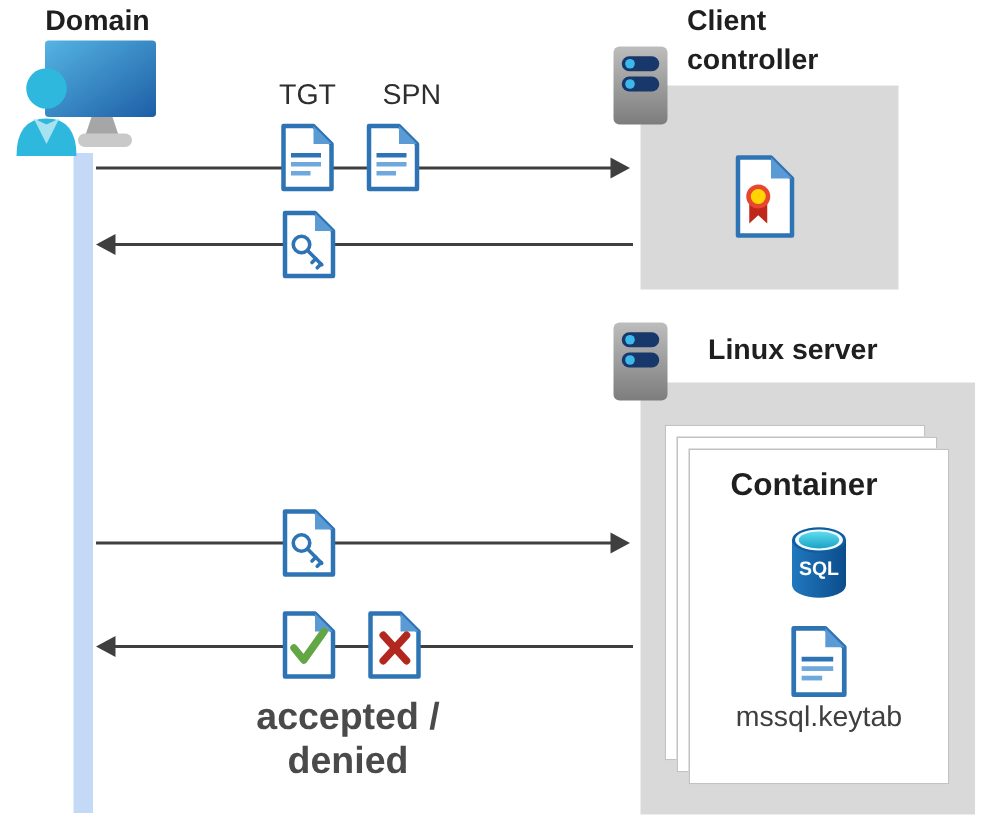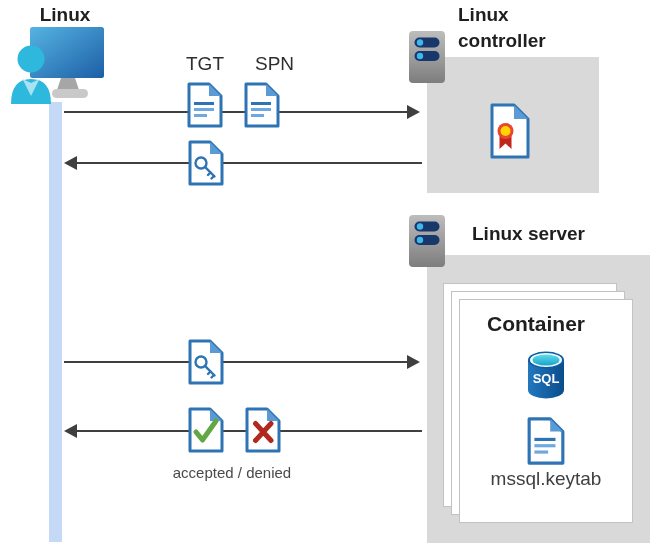--- a/index.html
+++ b/index.html
@@ -3,21 +3,21 @@
 <meta charset="utf-8">
 <style>
   html,body{margin:0;padding:0;}
   body{
     width:660px;height:558px;position:relative;background:#ffffff;
     font-family:"Liberation Sans", sans-serif;overflow:hidden;
   }
   .abs{position:absolute;}
   .heading{font-weight:bold;color:#1f1f1f;font-size:19px;line-height:1.35;}
   .plain{color:#2e2e2e;font-size:19px;}
-  .muted{color:#4a4a4a;font-size:15px;}
+  .muted{color:#4a4a4a;font-size:25px;font-weight:bold;}
   .center{text-align:center;}
 
   
   .lifeline{left:49px;top:102px;width:13px;height:440px;background:#c3d9f6;z-index:1;}
 
   
   .zone{background:#d9d9d9;z-index:0;}
   .zone.dc{left:427px;top:57px;width:172px;height:136px;}
   .zone.linux{left:427px;top:255px;width:223px;height:288px;}
 
@@ -40,21 +40,21 @@
     border-right:13px solid #3f3f3f;border-top:7px solid transparent;border-bottom:7px solid transparent;
   }
 
   .icon{z-index:4;}
   svg{display:block;}
   .sql-text{font-family:"Liberation Sans", sans-serif;font-weight:bold;}
 </style>
 </head>
 <body>
 
-<div class="abs heading center" style="left:24px;top:2px;width:82px;">Linux</div>
+<div class="abs heading center" style="left:24px;top:2px;width:82px;">Domain</div>
 
 <svg class="abs icon" style="left:6px;top:26px;" width="100" height="78" viewBox="0 0 100 78">
   <defs>
     <linearGradient id="gMon" x1="0" y1="0" x2="1" y2="1">
       <stop offset="0" stop-color="#55b4e2"></stop>
         <stop offset="1" stop-color="#1d5ea6"></stop>
     </linearGradient>
   </defs>
   <rect x="24" y="1" width="74" height="51" rx="2.5" fill="url(#gMon)"></rect>
   <polygon points="55,52 69,52 73,64 51,64" fill="#a6a6a6"></polygon>
@@ -134,21 +134,21 @@
         <stop offset="1" stop-color="#7d7d7d"></stop>
     </linearGradient>
   </defs>
   <rect x="1" y="1" width="36" height="52" rx="4" fill="url(#gSrv1)"></rect>
   <rect x="6.5" y="7.5" width="25" height="10" rx="5" fill="#18376b"></rect>
   <rect x="6.5" y="21" width="25" height="10" rx="5" fill="#18376b"></rect>
   <circle cx="12" cy="12.5" r="3.2" fill="#3cb9ea"></circle>
   <circle cx="12" cy="26" r="3.2" fill="#3cb9ea"></circle>
 </svg>
 
-<div class="abs heading" style="left:458px;top:2px;width:140px;">Linux controller</div>
+<div class="abs heading" style="left:458px;top:2px;width:140px;">Client controller</div>
 
 <svg class="abs icon" style="left:489px;top:103px;" width="42" height="56" viewBox="0 0 42 56">
   <path d="M3 2 H25 L39 16 V54 H3 Z" fill="#ffffff" stroke="#2e74b5" stroke-width="3" stroke-linejoin="round"></path>
   <polygon points="25,2 39,16 25,16" fill="#5b9bd5"></polygon>
   <path d="M10.5 31 H22.5 V46 L16.5 40.5 L10.5 46 Z" fill="#c0271b"></path>
   <circle cx="16.5" cy="28" r="8" fill="#e8472f"></circle>
   <circle cx="16.5" cy="28" r="5" fill="#ffd400"></circle>
 </svg>
 
 <div class="abs zone linux"></div>

